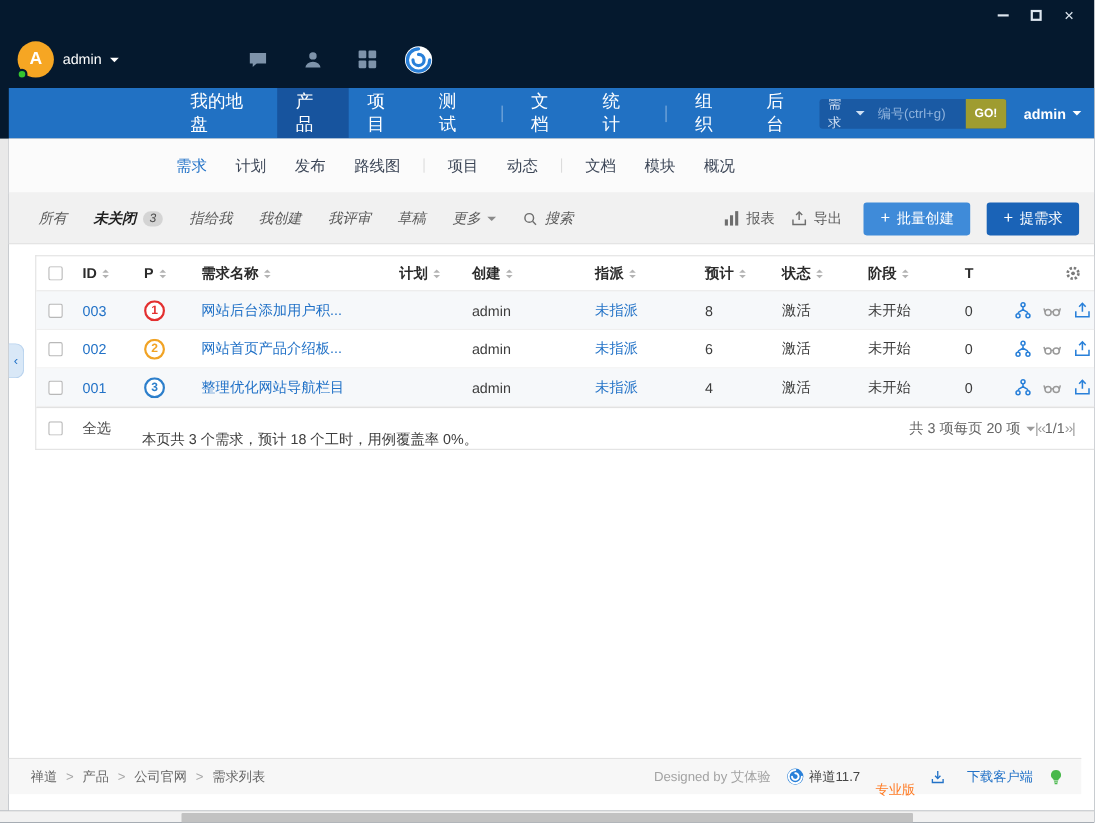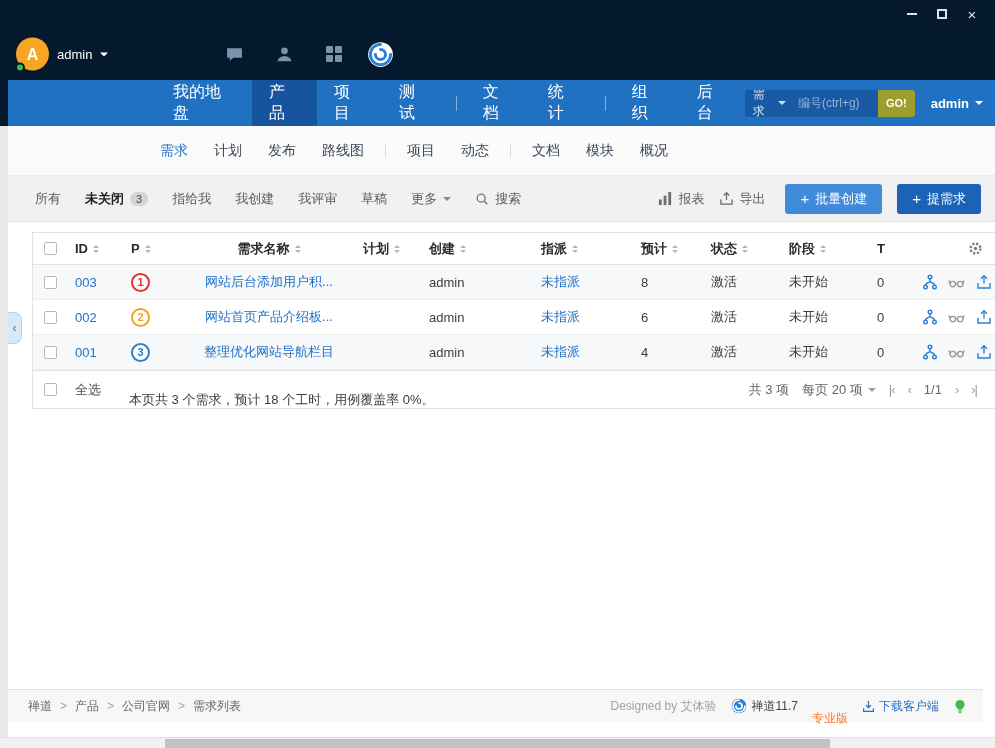--- a/index.html
+++ b/index.html
@@ -41,21 +41,21 @@
   
   .left-rail { position: absolute; left: 0; top: 126px; bottom: 11px; width: 8px; background: #e9e9e9; }
   .content { position: absolute; left: 8px; right: 0; top: 126px; bottom: 11px; background: #fff; }
 
   .subnav { height: 50px; background: #fbfbfb; border-bottom: 1px solid #ececec; display: flex; align-items: center; padding-left: 139px; }
   .sub-item { padding: 0 13px; font-size: 14px; color: #3c4657; cursor: pointer; }
   .sub-item.active { color: #2272c7; }
   .sub-divider { width: 1px; height: 13px; background: #dcdcdc; margin: 0 8px; }
 
   .toolbar { height: 46px; background: #f1f1f1; border-bottom: 1px solid #e3e3e3; display: flex; align-items: center; padding: 0 14px 0 24px; }
-  .filters { display: flex; align-items: flex-start; }
+  .filters { display: flex; align-items: flex-start; font-style: italic; }
   .filter { padding: 0 12px; font-size: 13px; color: #5a5a5a; cursor: pointer; display: flex; align-items: center; gap: 6px; }
   .filter:first-child { padding-left: 3px; }
   .filter.active { color: #1f1f1f; font-weight: bold; }
   .badge { background: #d4d4d4; color: #4a4a4a; font-size: 11px; font-weight: normal; border-radius: 9px; padding: 1px 6px; }
   .filter .caret-sm { width: 0; height: 0; border: 4px solid transparent; border-top-color: #8a8a8a; margin-top: 4px; }
   .tools { margin-left: auto; display: flex; align-items: center; gap: 15px; }
   .tool { display: flex; align-items: center; gap: 5px; font-size: 13px; color: #5e5e5e; cursor: pointer; }
   .btn { display: flex; align-items: center; gap: 6px; height: 30px; padding: 0 15px; border: none; border-radius: 3px; color: #fff; font-size: 13px; cursor: pointer; }
   .btn .plus { font-size: 15px; line-height: 1; }
   .btn.light { background: #3f8bd9; }
@@ -65,21 +65,21 @@
   .table-outer { margin: 10px 0 0 24px; width: 963px; border: 1px solid #e2e2e2; border-right: none; background: #fff; }
   .table-scroll { width: 100%; overflow: hidden; }
   .table-inner { width: 1010px; }
   .thead { display: flex; height: 32px; align-items: center; border-bottom: 1px solid #e2e2e2; font-weight: bold; font-size: 13px; color: #2b2b2b; }
   .trow { display: flex; height: 35px; align-items: center; font-size: 13px; color: #3c3c3c; border-bottom: 1px solid #efefef; }
   .trow.odd { background: #f6f8fa; }
   .cell { padding-left: 8px; display: flex; align-items: center; overflow: hidden; white-space: nowrap; flex-shrink: 0; }
   .c-check { width: 34px; justify-content: center; padding-left: 0; }
   .c-id { width: 56px; }
   .c-p { width: 52px; }
-  .c-title { width: 180px; justify-content: center; }
+  .c-title { width: 180px; }
   .c-plan { width: 66px; }
   .c-create { width: 112px; }
   .c-assign { width: 100px; }
   .c-est { width: 70px; }
   .c-status { width: 78px; }
   .c-stage { width: 88px; }
   .c-t { width: 46px; }
   .c-actions { flex: 1; gap: 10px; padding-left: 6px; }
   .checkbox { width: 13px; height: 13px; border: 1px solid #b8b8b8; border-radius: 2px; background: #fff; display: inline-block; cursor: pointer; }
   .link { color: #2272c7; text-decoration: none; cursor: pointer; }
@@ -87,35 +87,35 @@
   .sort { display: inline-flex; flex-direction: column; margin-left: 5px; gap: 2px; cursor: pointer; }
   .sort i { display: block; width: 0; height: 0; border: 3.5px solid transparent; }
   .sort .up { border-bottom-color: #b3b3b3; border-top: none; }
   .sort .dn { border-top-color: #b3b3b3; border-bottom: none; }
   .gear { margin-left: 47px; cursor: pointer; display: flex; }
   .action-icon { width: 17px; height: 17px; display: flex; align-items: center; justify-content: center; cursor: pointer; }
 
   .tfoot { height: 38px; display: flex; align-items: center; border-top: 1px solid #e2e2e2; position: relative; font-size: 13px; color: #4a4a4a; }
   .select-all-label { margin-left: 8px; }
   .summary { margin-left: 28px; color: #3c3c3c; margin-top: 20px; }
-  .pager { position: absolute; right: 18px; display: flex; align-items: center; gap: 13px; color: #666; }
+  .pager { position: absolute; right: 18px; display: flex; align-items: center; color: #666; }
   .pg-ic { color: #9b9b9b; font-size: 13px; cursor: pointer; letter-spacing: -1px; }
   .per-page { display: flex; gap: 5px; align-items: center; cursor: pointer; }
   .per-page .caret-sm { width: 0; height: 0; border: 4px solid transparent; border-top-color: #9b9b9b; margin-top: 4px; }
 
   
   .footerbar { position: absolute; left: 0; right: 12px; bottom: 15px; height: 33px; background: #f7f7f7; border-top: 1px solid #e2e2e2; display: flex; align-items: center; padding: 0 16px 0 20px; font-size: 12px; color: #666; }
   .crumbs { display: flex; align-items: center; gap: 8px; }
   .crumb { color: #666; cursor: pointer; }
   .sep { color: #a5a5a5; }
   .foot-right { margin-left: auto; display: flex; align-items: center; gap: 14px; }
   .designed { color: #a3a3a3; }
   .ver { display: flex; align-items: center; gap: 5px; color: #444; }
   .edition { color: #ff7a22; cursor: pointer; margin-top: 25px; }
-  .download { color: #2272c7; display: flex; gap: 4px; align-items: center; cursor: pointer; }
+  .download { color: #2272c7; display: flex; gap: 20px; align-items: center; cursor: pointer; }
   .bulb { cursor: pointer; display: flex; }
 
   
   .collapse-handle { position: absolute; left: 8px; top: 312px; width: 14px; height: 32px; background: #d9e8f7; border: 1px solid #b9d3ee; border-left: none; border-radius: 0 8px 8px 0; display: flex; align-items: center; justify-content: center; color: #2272c7; font-size: 12px; cursor: pointer; z-index: 5; }
   .hscroll { position: absolute; left: 0; right: 0; bottom: 0; height: 11px; background: #f1f1f1; border-top: 1px solid #e0e0e0; cursor: pointer; }
   .hthumb { position: absolute; left: 165px; top: 1px; width: 665px; height: 9px; background: #c2c2c2; border-radius: 1px; cursor: pointer; }
 </style>
 </head>
 <body>
 

